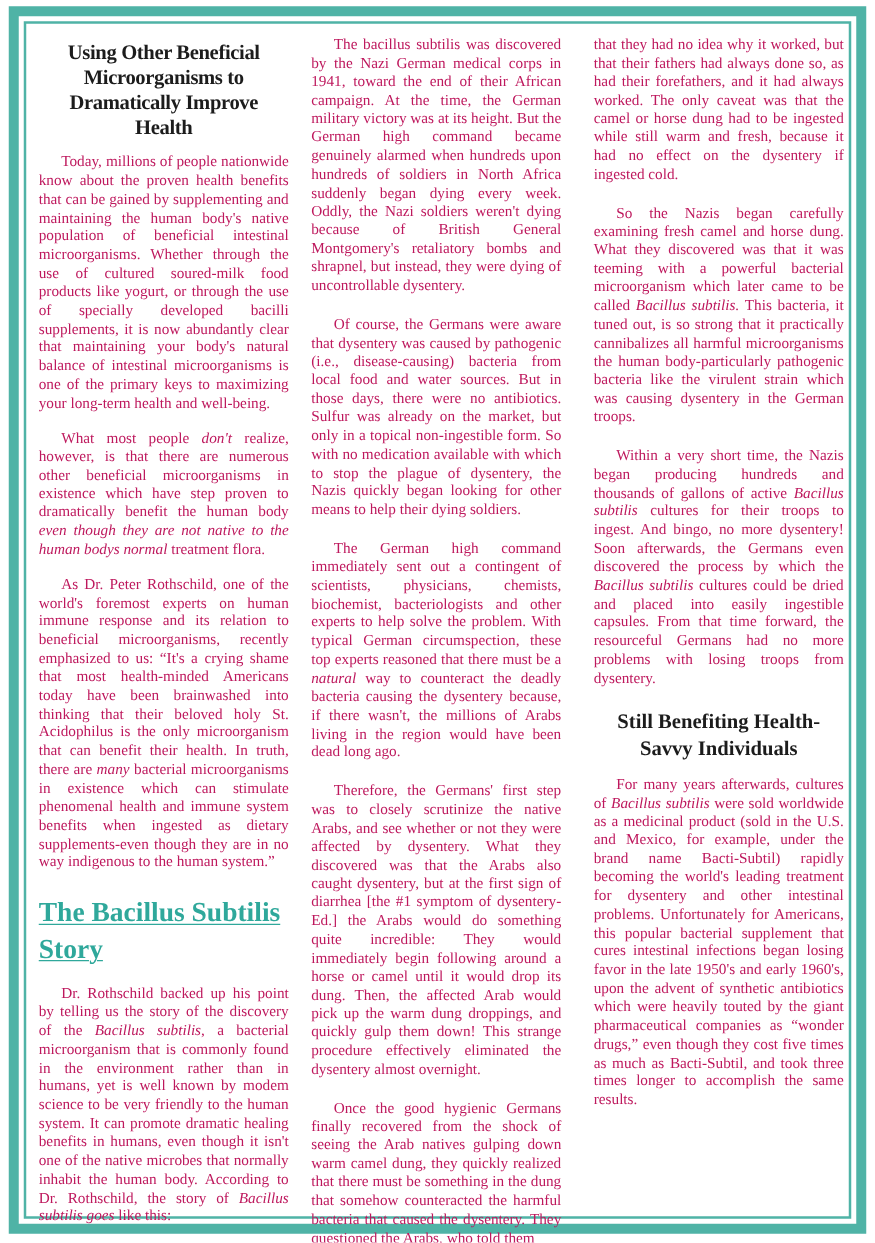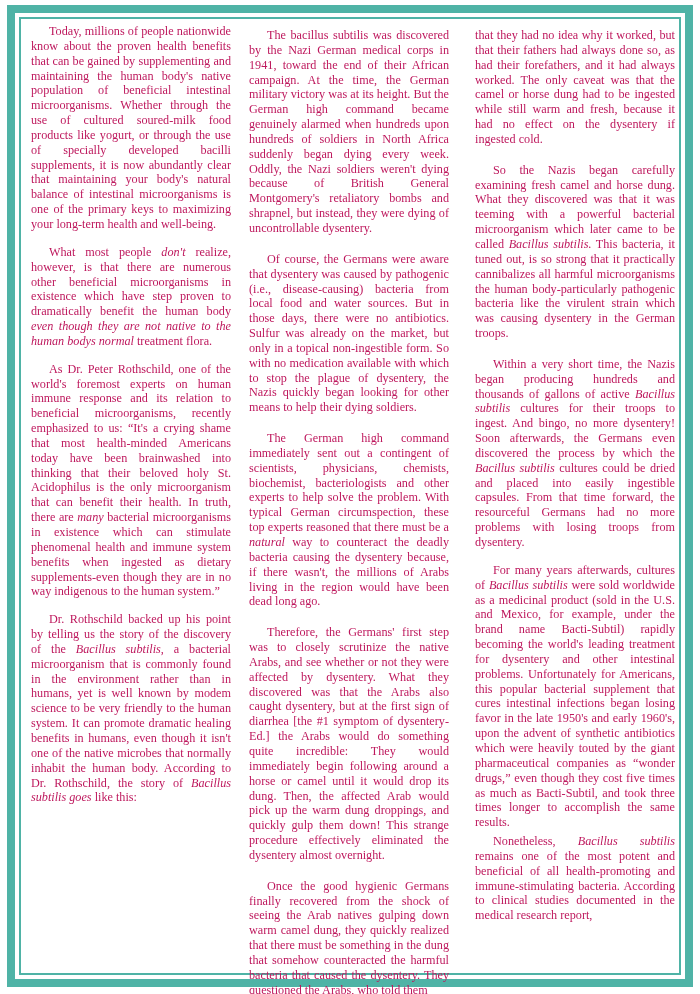--- a/index.html
+++ b/index.html
@@ -55,35 +55,37 @@
 
 <div class="frame-outer">
   <div class="frame-gap">
     <div class="frame-inner"></div>
   </div>
 </div>
 
 <div class="page">
 
   <div class="col col-1">
+    <h1 class="main-heading">Using Other Beneficial Microorganisms to Dramatically Improve Health</h1>
     <p class="body">Today, millions of people nationwide know about the proven health benefits that can be gained by supplementing and maintaining the human body's native population of beneficial intestinal microorganisms. Whether through the use of cultured soured-milk food products like yogurt, or through the use of specially developed bacilli supplements, it is now abundantly clear that maintaining your body's natural balance of intestinal microorganisms is one of the primary keys to maximizing your long-term health and well-being.</p>
     <p class="body"><span>What most people </span><em>don't</em><span> realize, however, is that there are numerous other beneficial microorganisms in existence which have step proven to dramatically benefit the human body </span><em>even though they are not native to the human bodys normal</em><span> treatment flora.</span></p>
     <p class="body"><span>As Dr. Peter Rothschild, one of the world's foremost experts on human immune response and its relation to beneficial microorganisms, recently emphasized to us: “It's a crying shame that most health-minded Americans today have been brainwashed into thinking that their beloved holy St. Acidophilus is the only microorganism that can benefit their health. In truth, there are </span><em>many</em><span> bacterial microorganisms in existence which can stimulate phenomenal health and immune system benefits when ingested as dietary supplements-even though they are in no way indigenous to the human system.”</span></p>
+    <h2 class="teal-heading">The Bacillus Subtilis Story</h2>
     <p class="body"><span>Dr. Rothschild backed up his point by telling us the story of the discovery of the </span><em>Bacillus subtilis</em><span>, a bacterial microorganism that is commonly found in the environment rather than in humans, yet is well known by modem science to be very friendly to the human system. It can promote dramatic healing benefits in humans, even though it isn't one of the native microbes that normally inhabit the human body. According to Dr. Rothschild, the story of </span><em>Bacillus subtilis goes</em><span> like this:</span></p>
   </div>
 
   <div class="col col-2">
     <p class="body" style="margin-top:4px;">The bacillus subtilis was discovered by the Nazi German medical corps in 1941, toward the end of their African campaign. At the time, the German military victory was at its height. But the German high command became genuinely alarmed when hundreds upon hundreds of soldiers in North Africa suddenly began dying every week. Oddly, the Nazi soldiers weren't dying because of British General Montgomery's retaliatory bombs and shrapnel, but instead, they were dying of uncontrollable dysentery.</p>
     <p class="body" style="margin-top:16px;">Of course, the Germans were aware that dysentery was caused by pathogenic (i.e., disease-causing) bacteria from local food and water sources. But in those days, there were no antibiotics. Sulfur was already on the market, but only in a topical non-ingestible form. So with no medication available with which to stop the plague of dysentery, the Nazis quickly began looking for other means to help their dying soldiers.</p>
     <p class="body" style="margin-top:16px;"><span>The German high command immediately sent out a contingent of scientists, physicians, chemists, biochemist, bacteriologists and other experts to help solve the problem. With typical German circumspection, these top experts reasoned that there must be a </span><em>natural</em><span> way to counteract the deadly bacteria causing the dysentery because, if there wasn't, the millions of Arabs living in the region would have been dead long ago.</span></p>
     <p class="body" style="margin-top:16px;">Therefore, the Germans' first step was to closely scrutinize the native Arabs, and see whether or not they were affected by dysentery. What they discovered was that the Arabs also caught dysentery, but at the first sign of diarrhea [the #1 symptom of dysentery-Ed.] the Arabs would do something quite incredible: They would immediately begin following around a horse or camel until it would drop its dung. Then, the affected Arab would pick up the warm dung droppings, and quickly gulp them down! This strange procedure effectively eliminated the dysentery almost overnight.</p>
     <p class="body" style="margin-top:16px;">Once the good hygienic Germans finally recovered from the shock of seeing the Arab natives gulping down warm camel dung, they quickly realized that there must be something in the dung that somehow counteracted the harmful bacteria that caused the dysentery. They questioned the Arabs, who told them</p>
   </div>
 
   <div class="col col-3">
     <p class="body noindent" style="margin-top:4px;">that they had no idea why it worked, but that their fathers had always done so, as had their forefathers, and it had always worked. The only caveat was that the camel or horse dung had to be ingested while still warm and fresh, because it had no effect on the dysentery if ingested cold.</p>
     <p class="body" style="margin-top:16px;"><span>So the Nazis began carefully examining fresh camel and horse dung. What they discovered was that it was teeming with a powerful bacterial microorganism which later came to be called </span><em>Bacillus subtilis.</em><span> This bacteria, it tuned out, is so strong that it practically cannibalizes all harmful microorganisms the human body-particularly pathogenic bacteria like the virulent strain which was causing dysentery in the German troops.</span></p>
     <p class="body" style="margin-top:16px;"><span>Within a very short time, the Nazis began producing hundreds and thousands of gallons of active </span><em>Bacillus subtilis</em><span> cultures for their troops to ingest. And bingo, no more dysentery! Soon afterwards, the Germans even discovered the process by which the </span><em>Bacillus subtilis</em><span> cultures could be dried and placed into easily ingestible capsules. From that time forward, the resourceful Germans had no more problems with losing troops from dysentery.</span></p>
+    <h2 class="dark-heading">Still Benefiting Health-Savvy Individuals</h2>
     <p class="body tight"><span>For many years afterwards, cultures of </span><em>Bacillus subtilis</em><span> were sold worldwide as a medicinal product (sold in the U.S. and Mexico, for example, under the brand name Bacti-Subtil) rapidly becoming the world's leading treatment for dysentery and other intestinal problems. Unfortunately for Americans, this popular bacterial supplement that cures intestinal infections began losing favor in the late 1950's and early 1960's, upon the advent of synthetic antibiotics which were heavily touted by the giant pharmaceutical companies as “wonder drugs,” even though they cost five times as much as Bacti-Subtil, and took three times longer to accomplish the same results.</span></p>
-    <p class="body"><span>Nonetheless, </span><em>Bacillus subtilis</em><span> remains one of the most potent and beneficial of all health-promoting and immune-stimulating bacteria. According to clinical studies documented in the medical research report,</span></p>
   </div>
 
 </div>
 
 </body></html>

